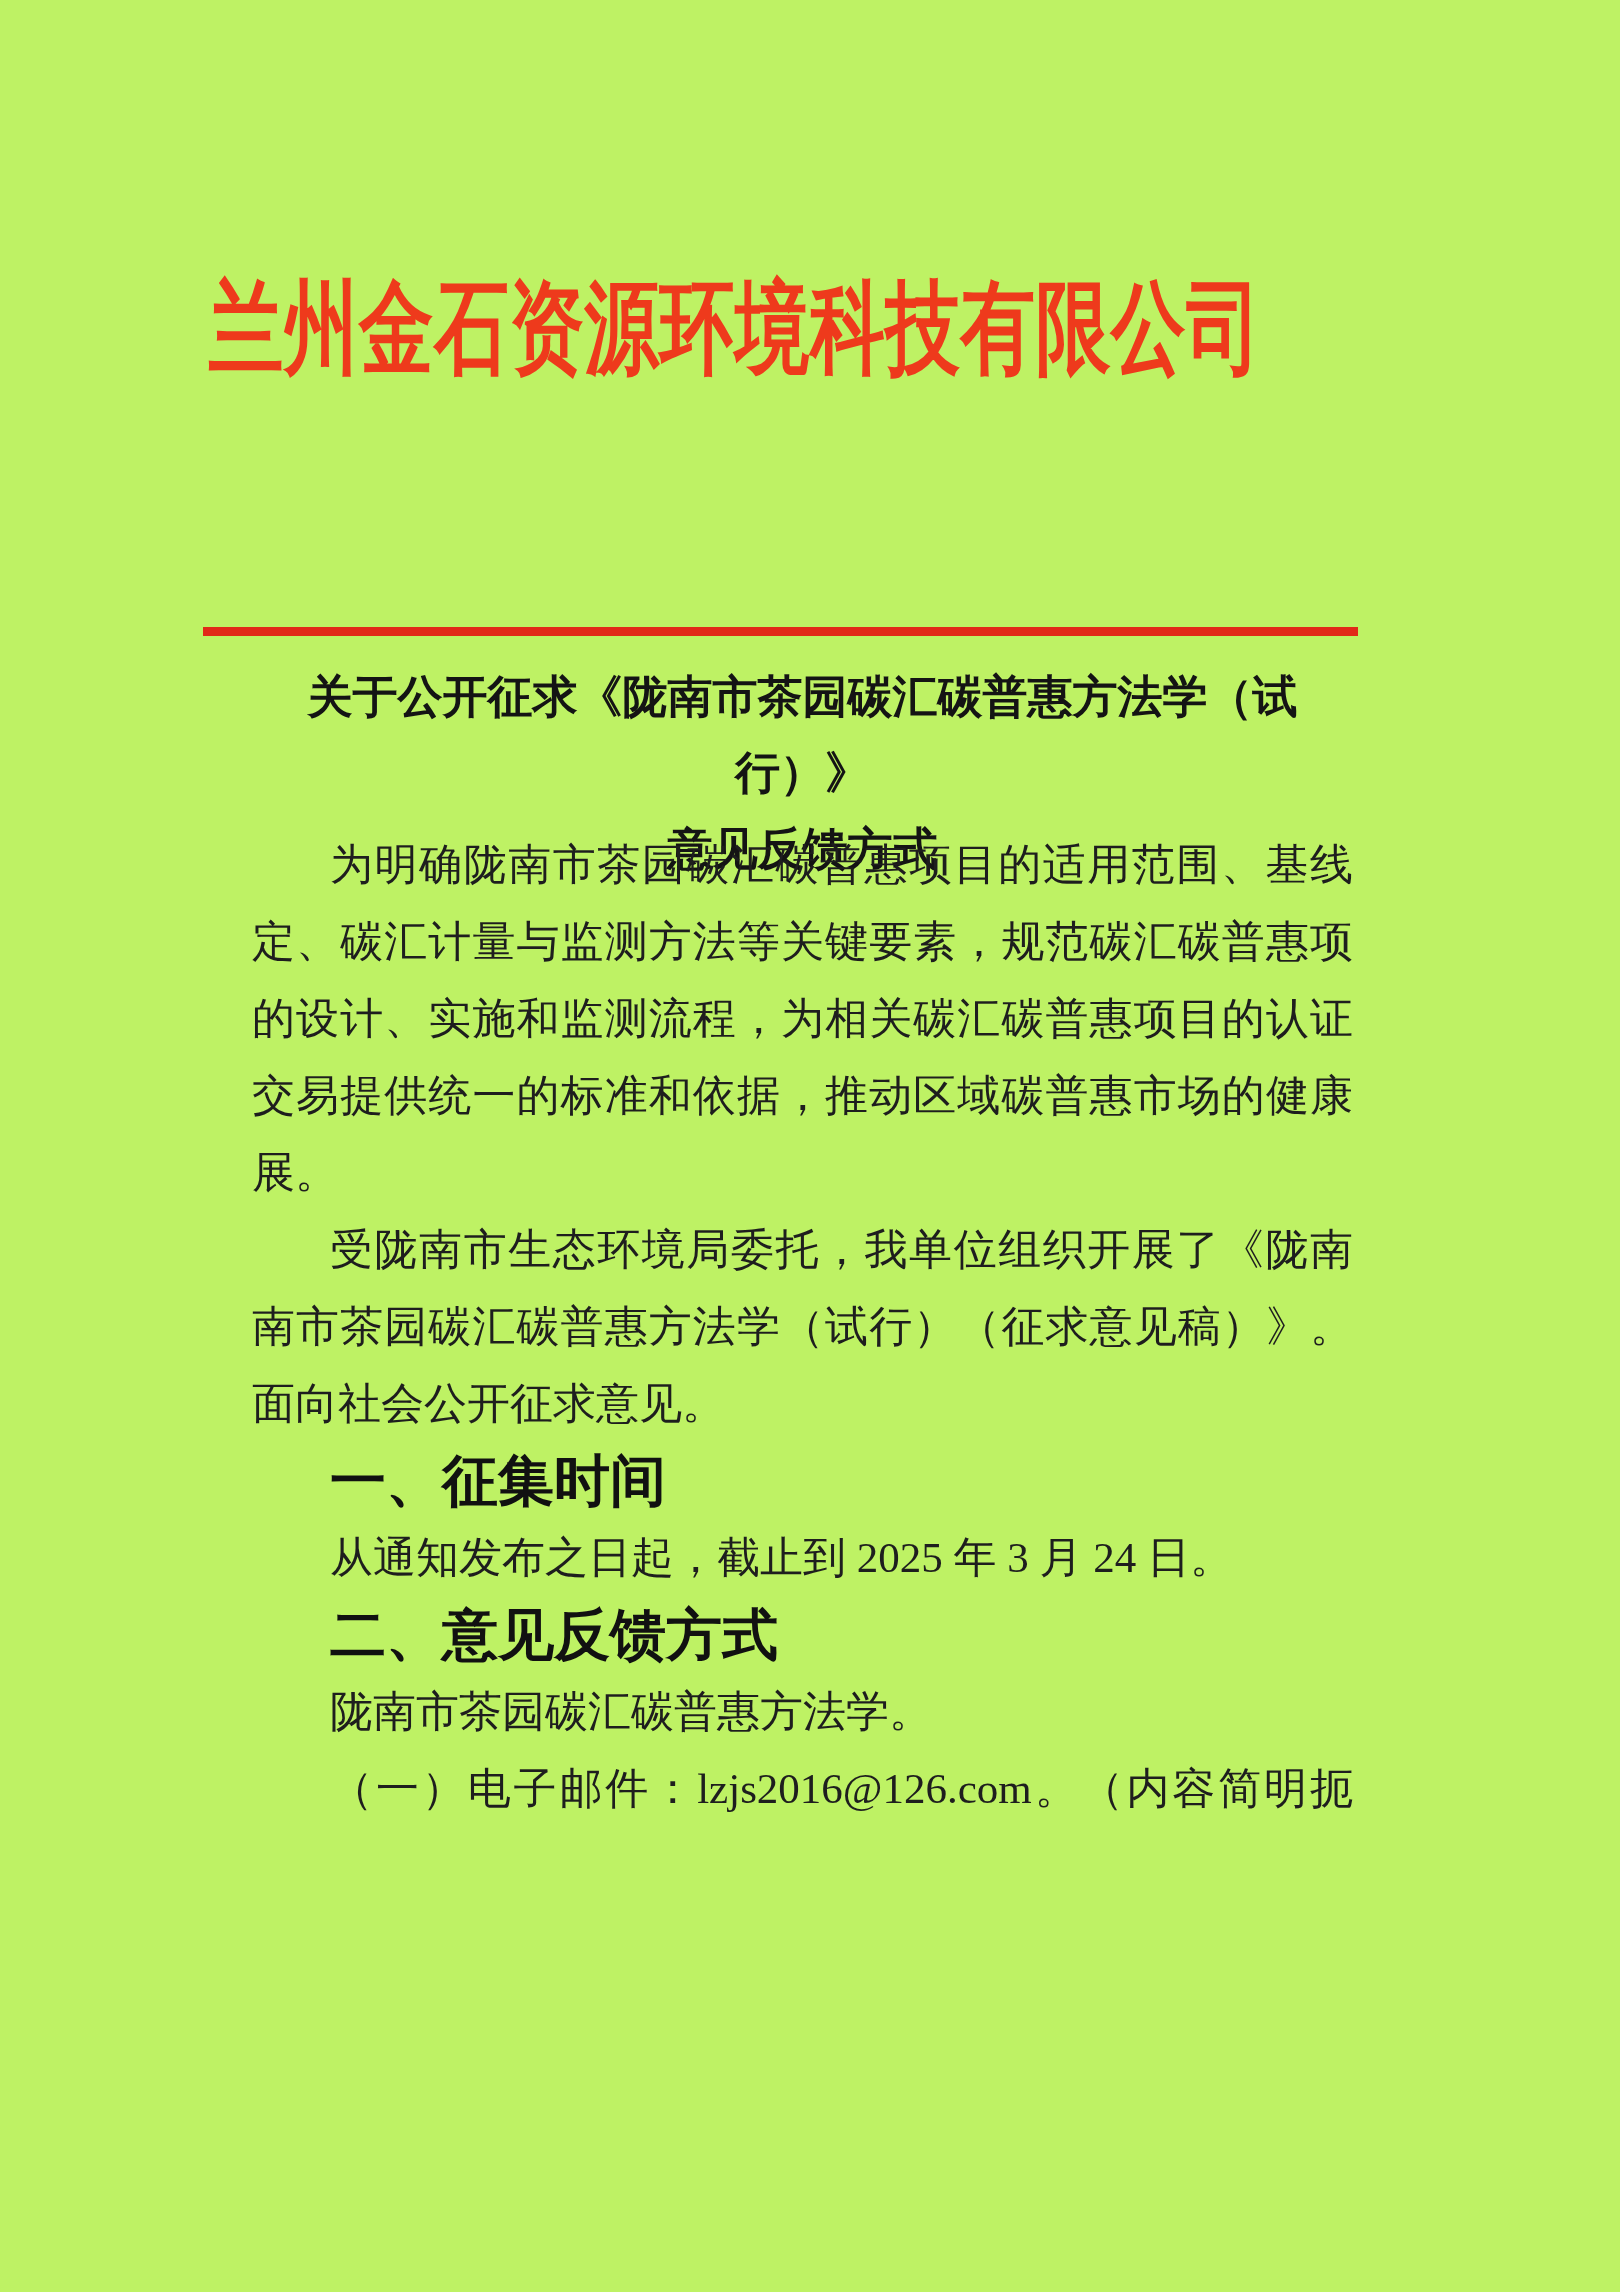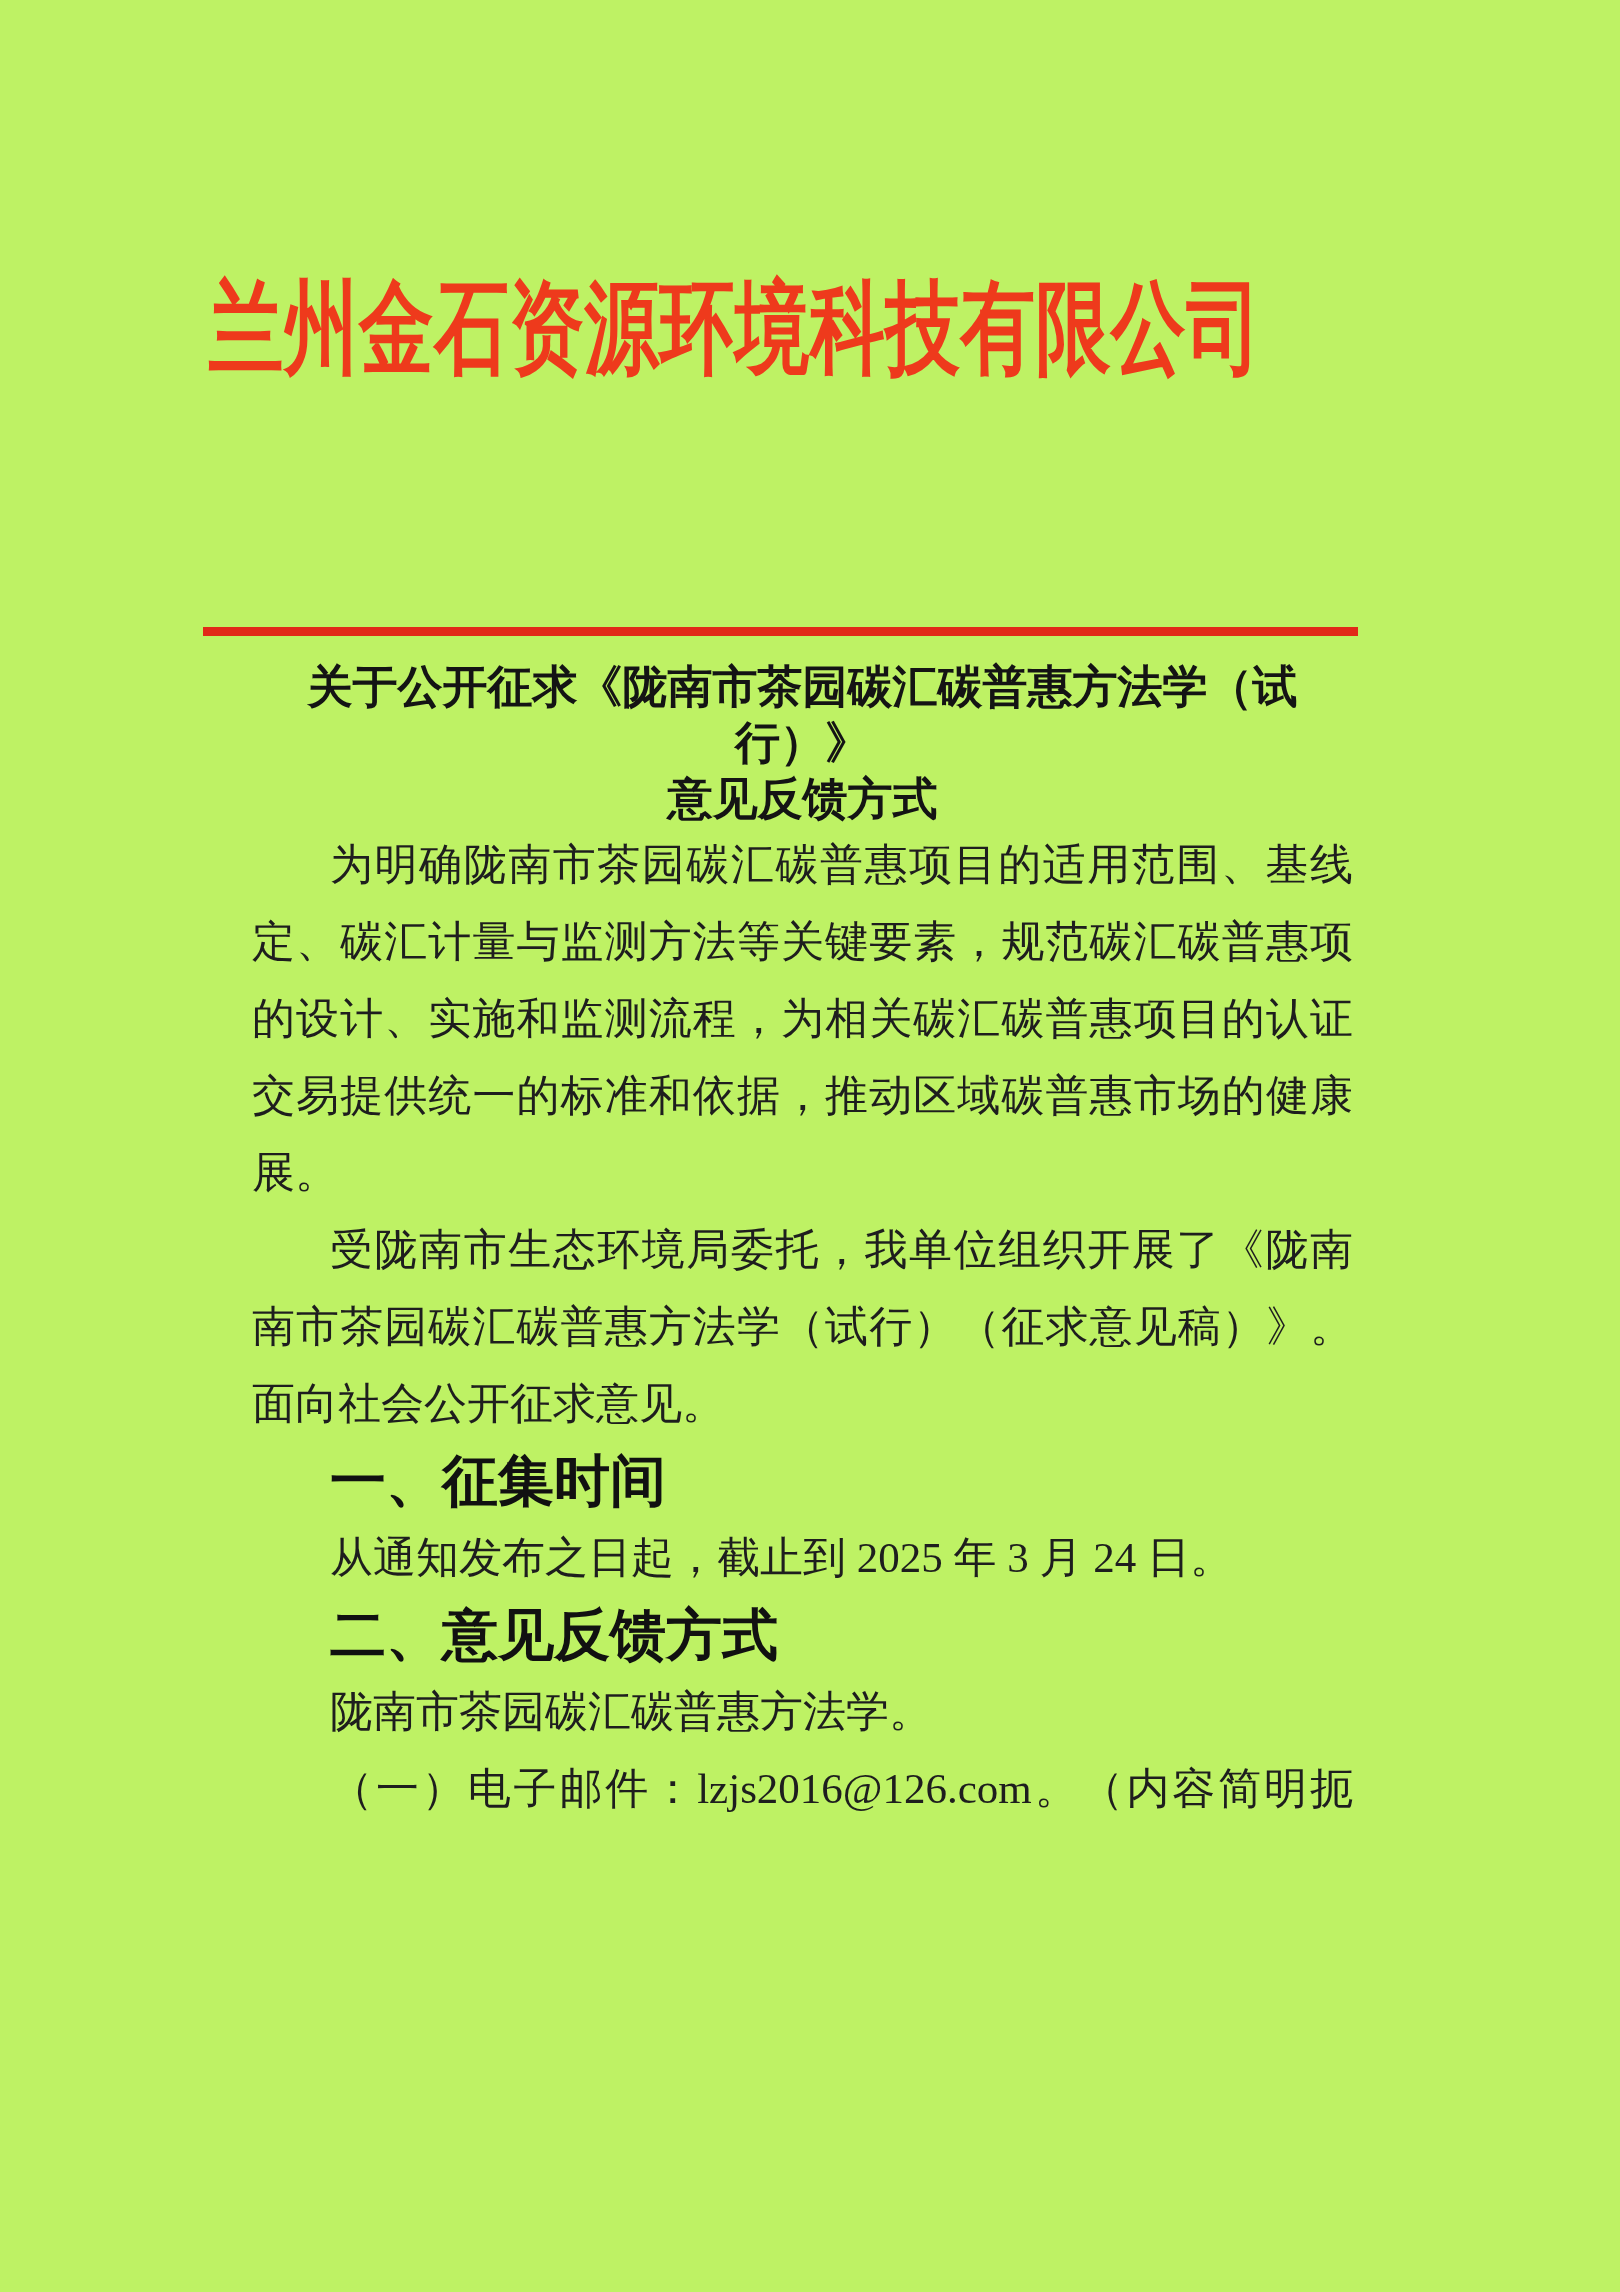--- a/index.html
+++ b/index.html
@@ -39,21 +39,21 @@
   }
   .title-block {
     position: absolute;
     top: 659px;
     left: 252px;
     width: 1101px;
     text-align: center;
     font-family: "Liberation Serif", serif;
     font-weight: bold;
     font-size: 45px;
-    line-height: 56px;
+    line-height: 76px;
     color: #141414;
     letter-spacing: 0px;
   }
   .body-block {
     position: absolute;
     top: 826px;
     left: 252px;
     width: 1101px;
     font-family: "Liberation Serif", serif;
     font-size: 43px;

